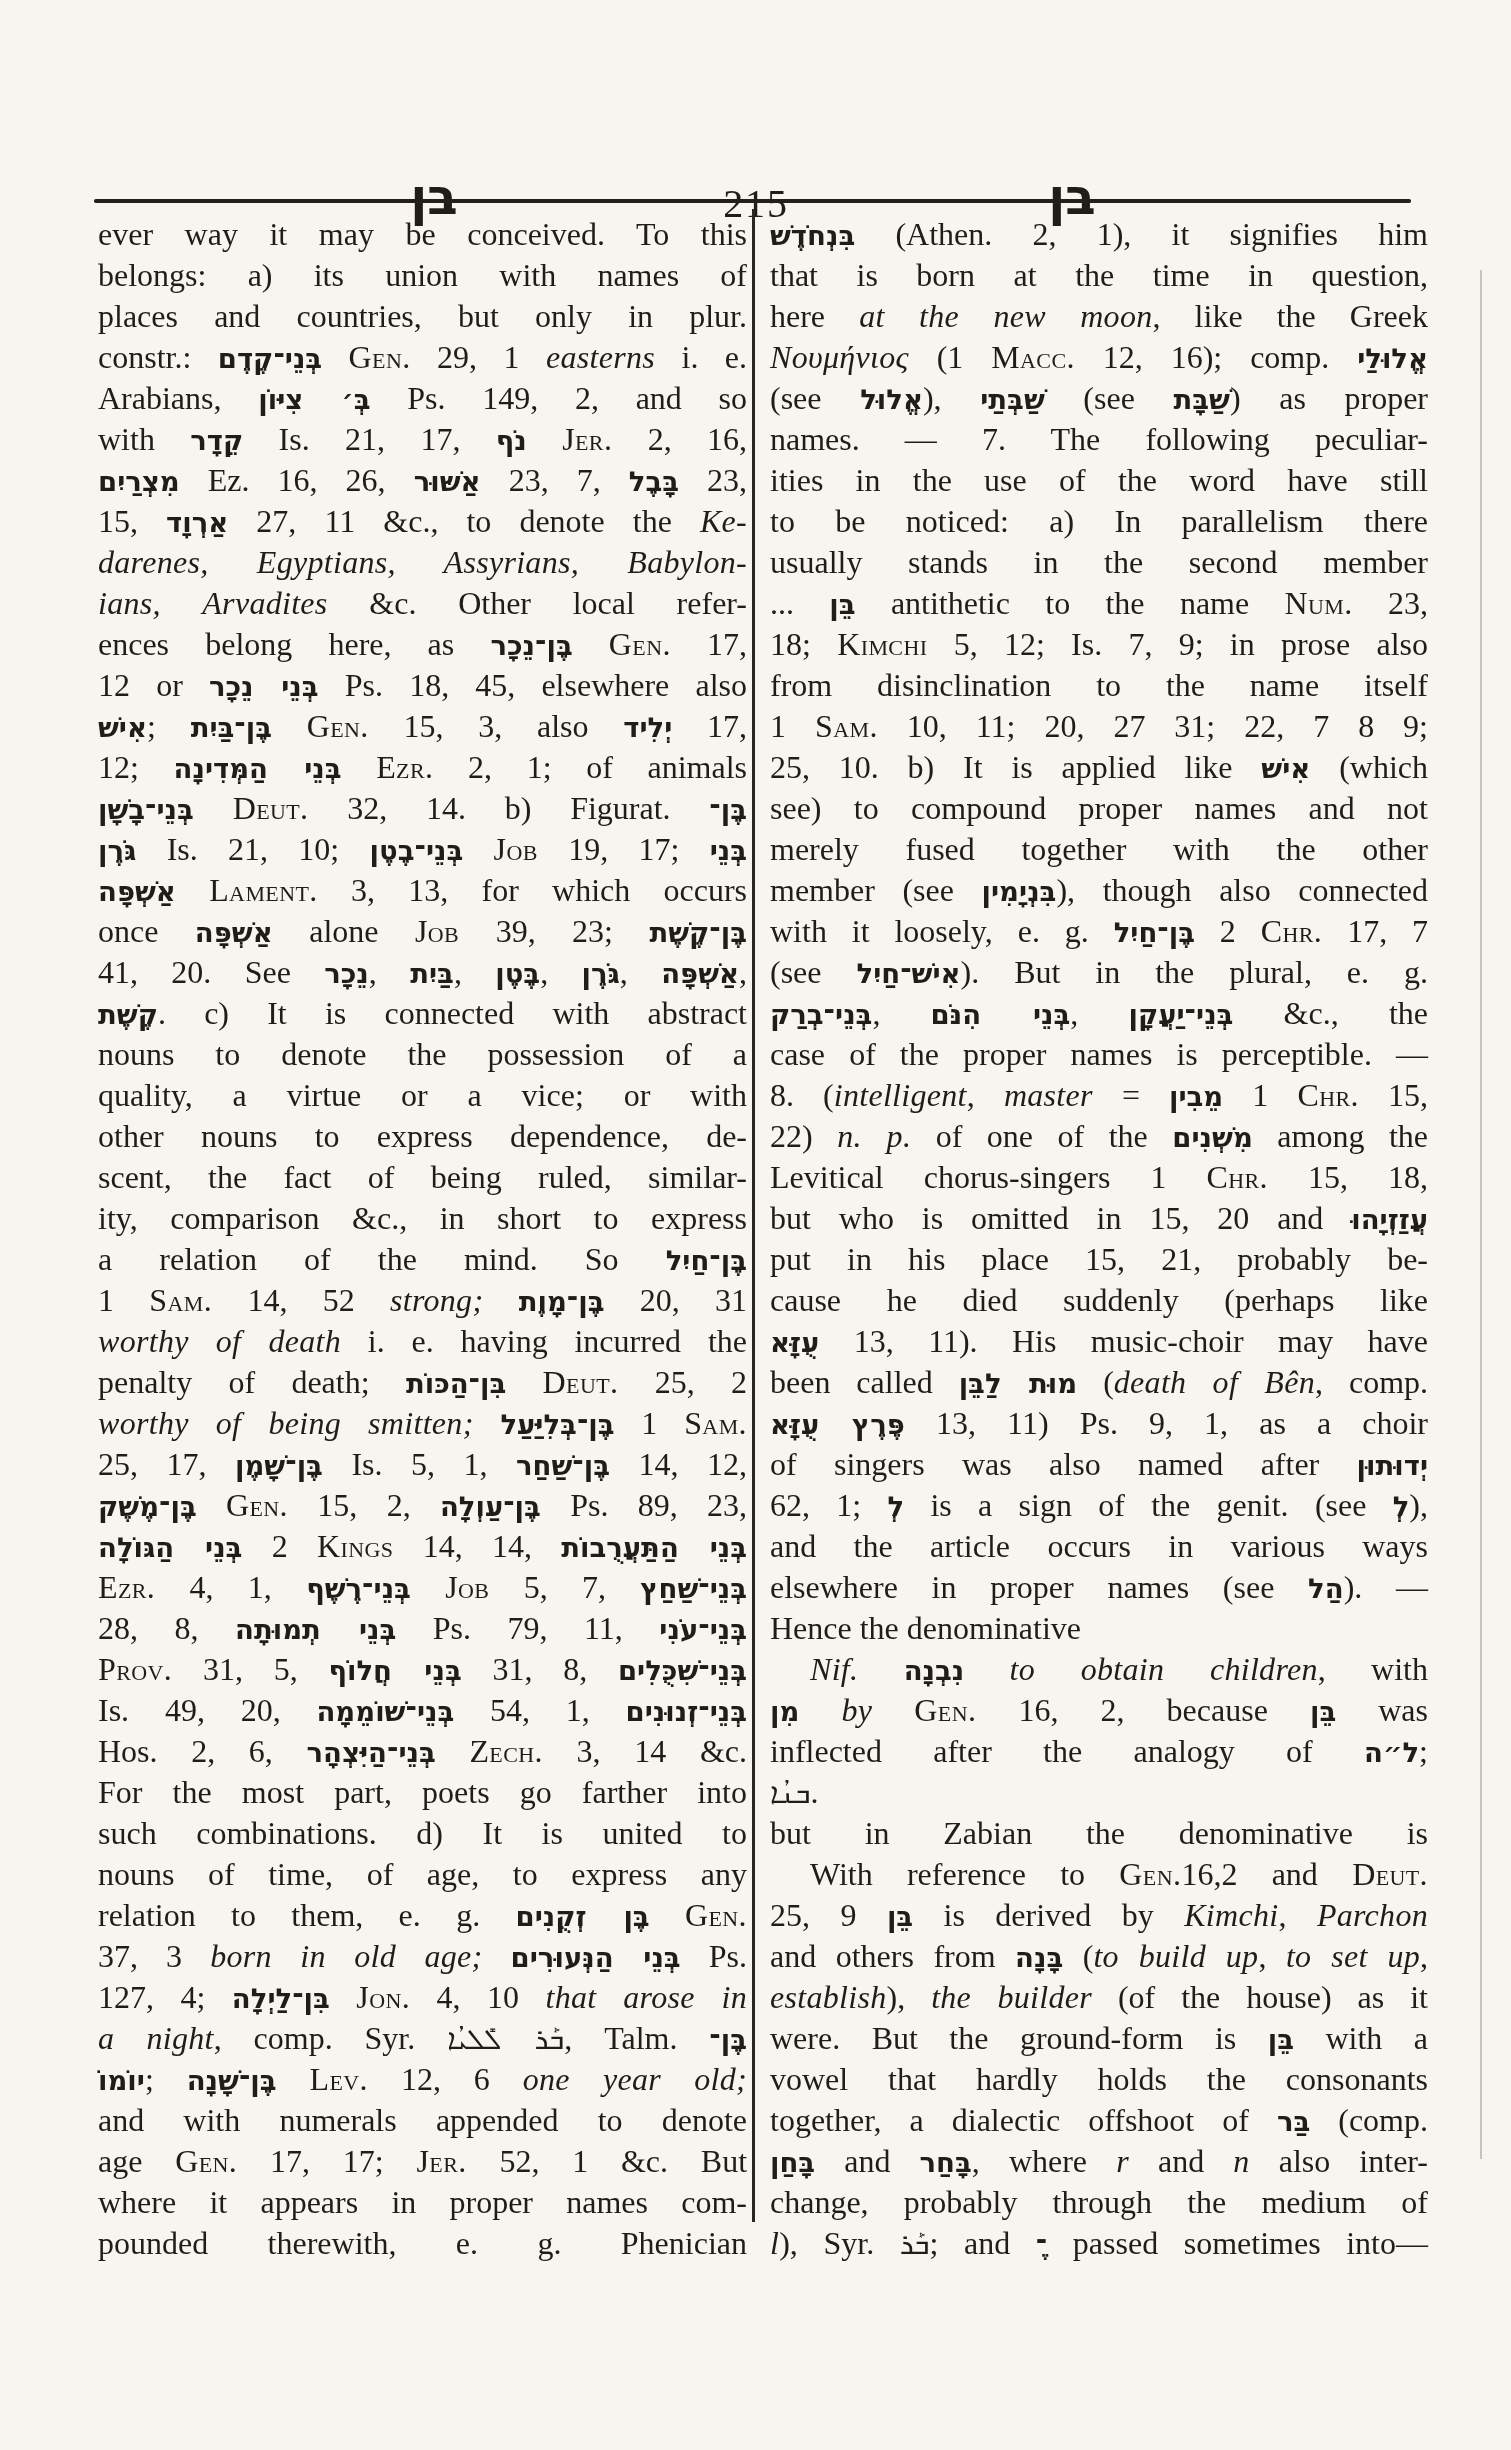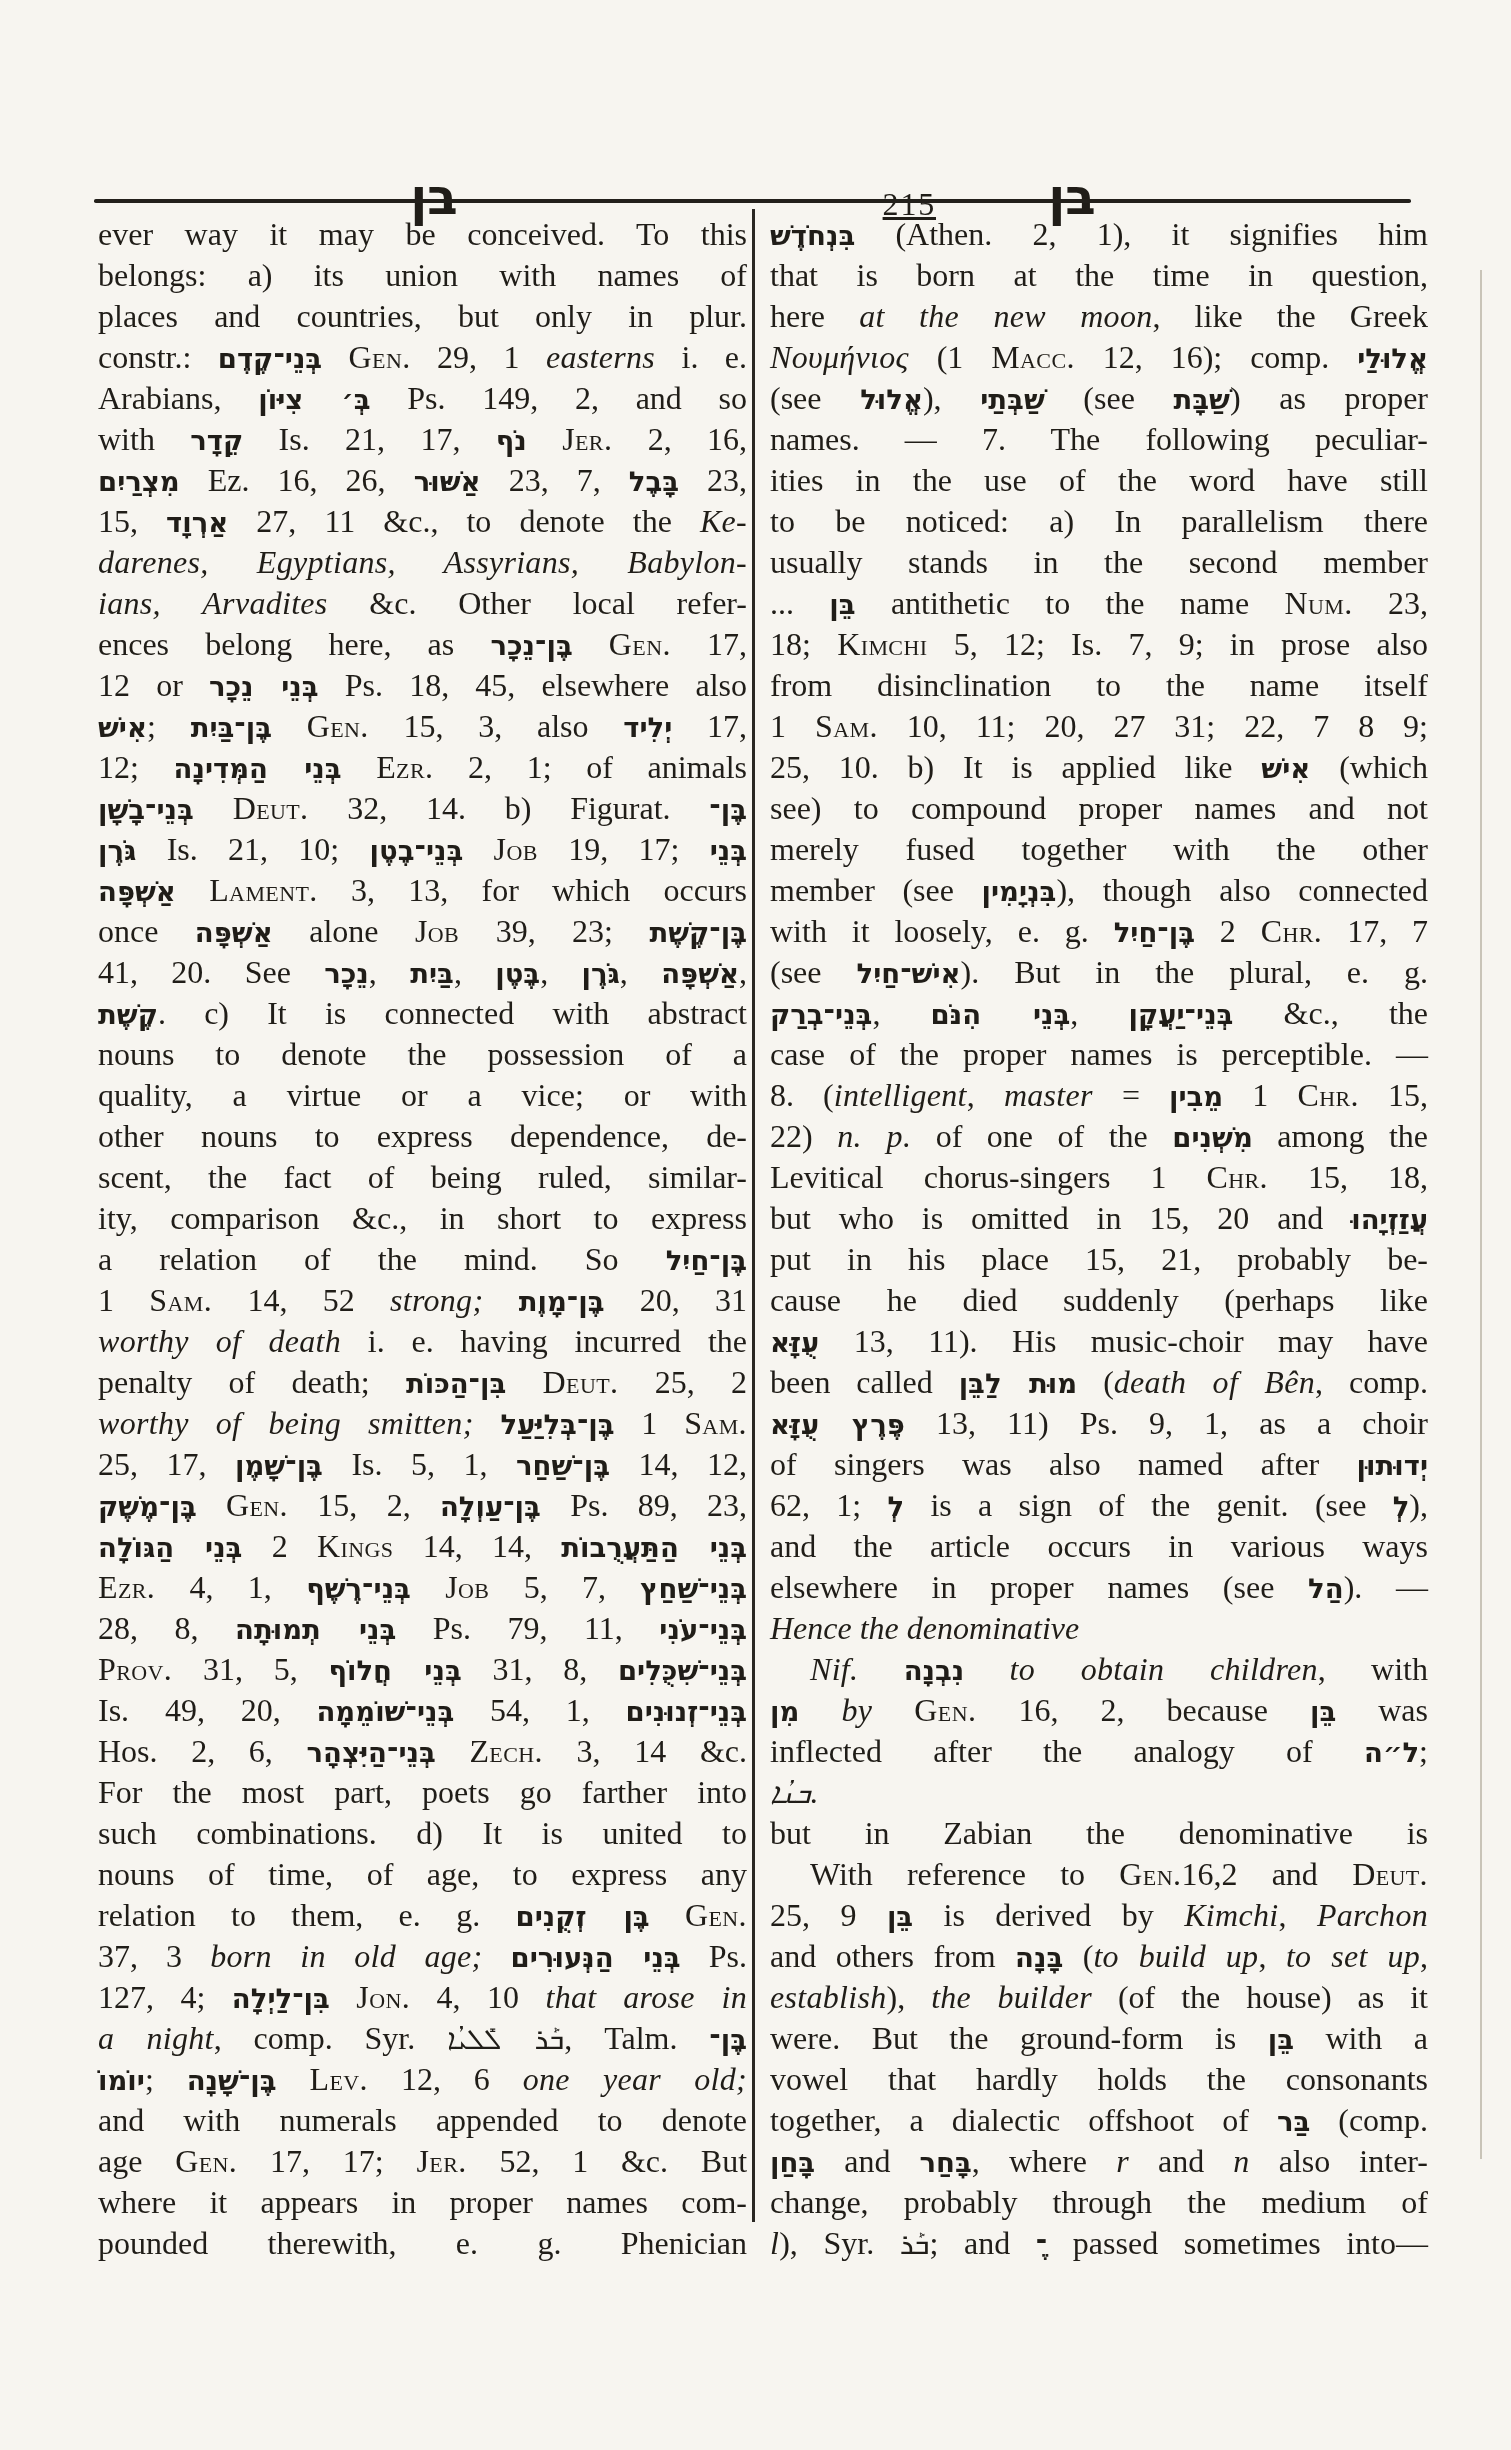--- a/index.html
+++ b/index.html
@@ -10,36 +10,36 @@
   }
   
   #header{position:absolute;top:128px;left:0;width:100%;height:72px;margin-top:37px;}
   .hdr-kw{
     position:absolute;top:0;width:180px;text-align:center;
     font-family:"DejaVu Sans",sans-serif;font-weight:bold;font-size:50px;line-height:65px;
   }
   #hdr-kw-left{left:344px;}
   #hdr-kw-right{left:982px;}
   #page-number{
-    position:absolute;top:12.6px;left:576px;width:360px;text-align:right;
-    font-size:32px;line-height:52px;letter-spacing:1.8px;text-decoration:underline;
+    position:absolute;top:12.6px;left:576px;width:360px;text-align:center;
+    font-size:40px;line-height:52px;letter-spacing:1.8px;
   }
   #header-rule{position:absolute;top:199px;left:94px;width:1317px;height:3.6px;background:#23201b;border-radius:1.8px;}
   #column-divider{position:absolute;top:209px;left:752px;width:2.7px;height:2013px;background:#2a2722;}
   #page-edge{position:absolute;top:270px;left:1480px;width:1.8px;height:1889px;background:#c9c4b8;}
 
   
   .col{position:absolute;top:214px;font-size:32px;line-height:41px;}
   #col-left{left:98px;width:649px;}
   #col-right{left:770px;width:658px;}
   .line{
     text-align:justify;text-align-last:justify;
     white-space:normal;height:41px;overflow:visible;
   }
-  .line.nojust{text-align-last:left;font-style:italic;}
+  .line.nojust{text-align-last:left;}
   .line.indent{text-indent:40px;}
   .he{
     font-family:"DejaVu Sans",sans-serif;font-weight:bold;
     font-size:0.86em;line-height:1;letter-spacing:0;
   }
   .syr{
     font-family:"DejaVu Sans",sans-serif;font-size:0.9em;line-height:1;
   }
   sc{font-variant:small-caps;letter-spacing:0.4px;}
   i{letter-spacing:0.3px;margin-top:28px;}

